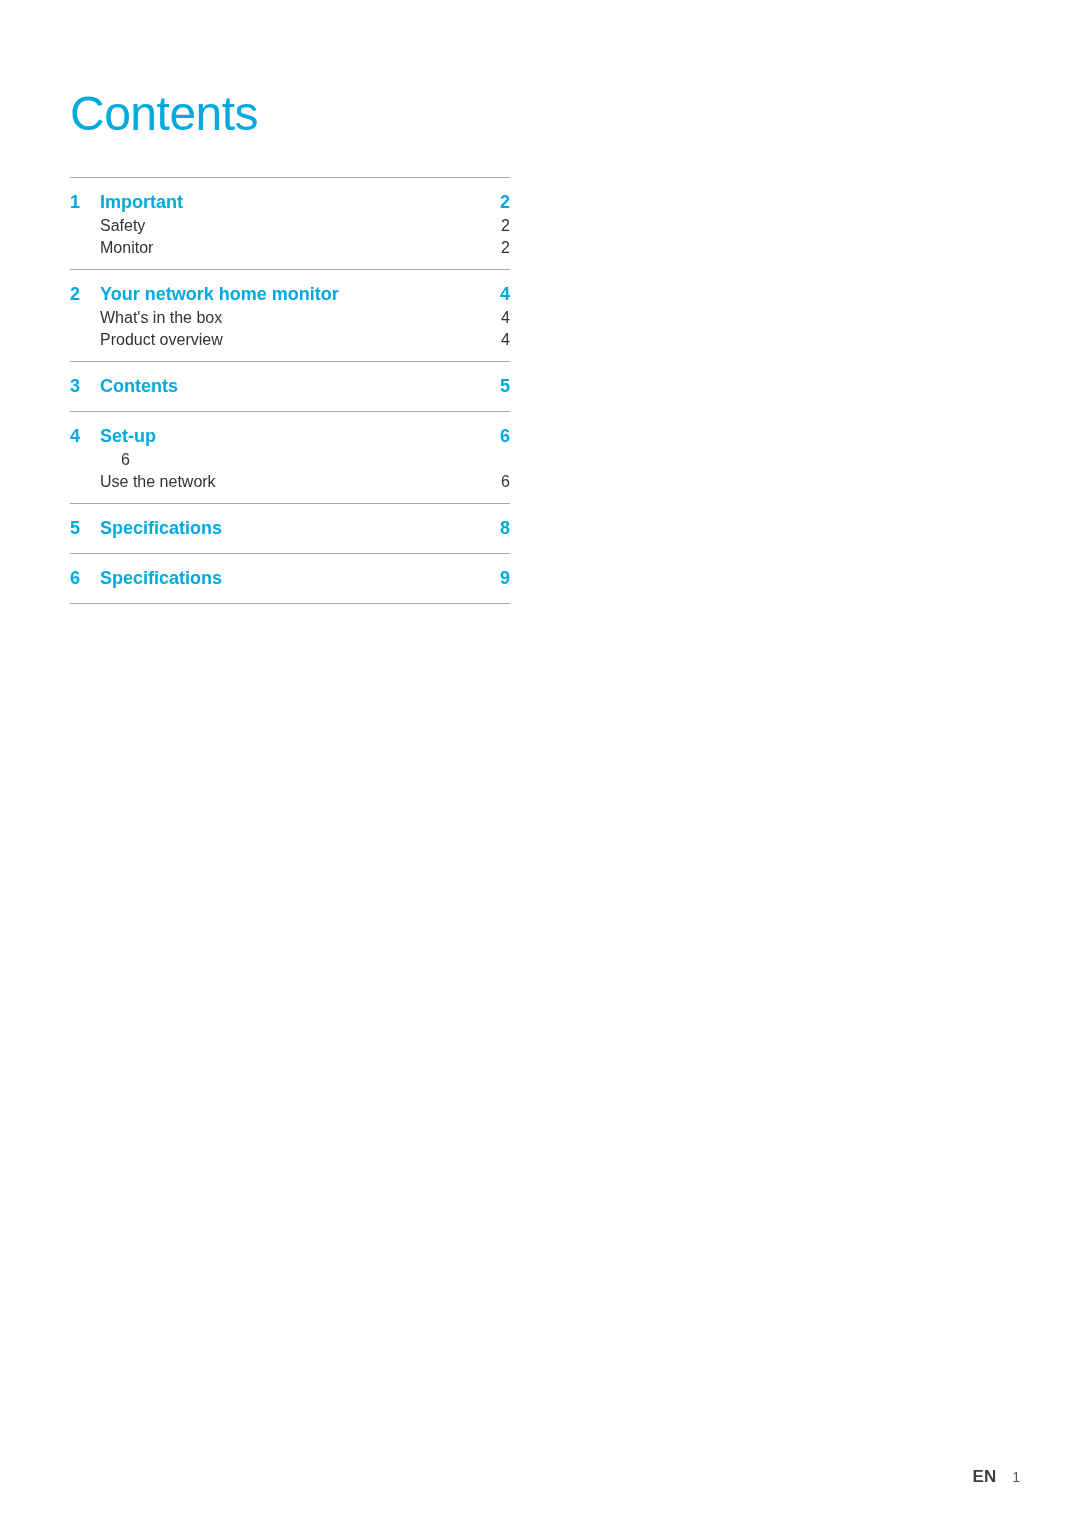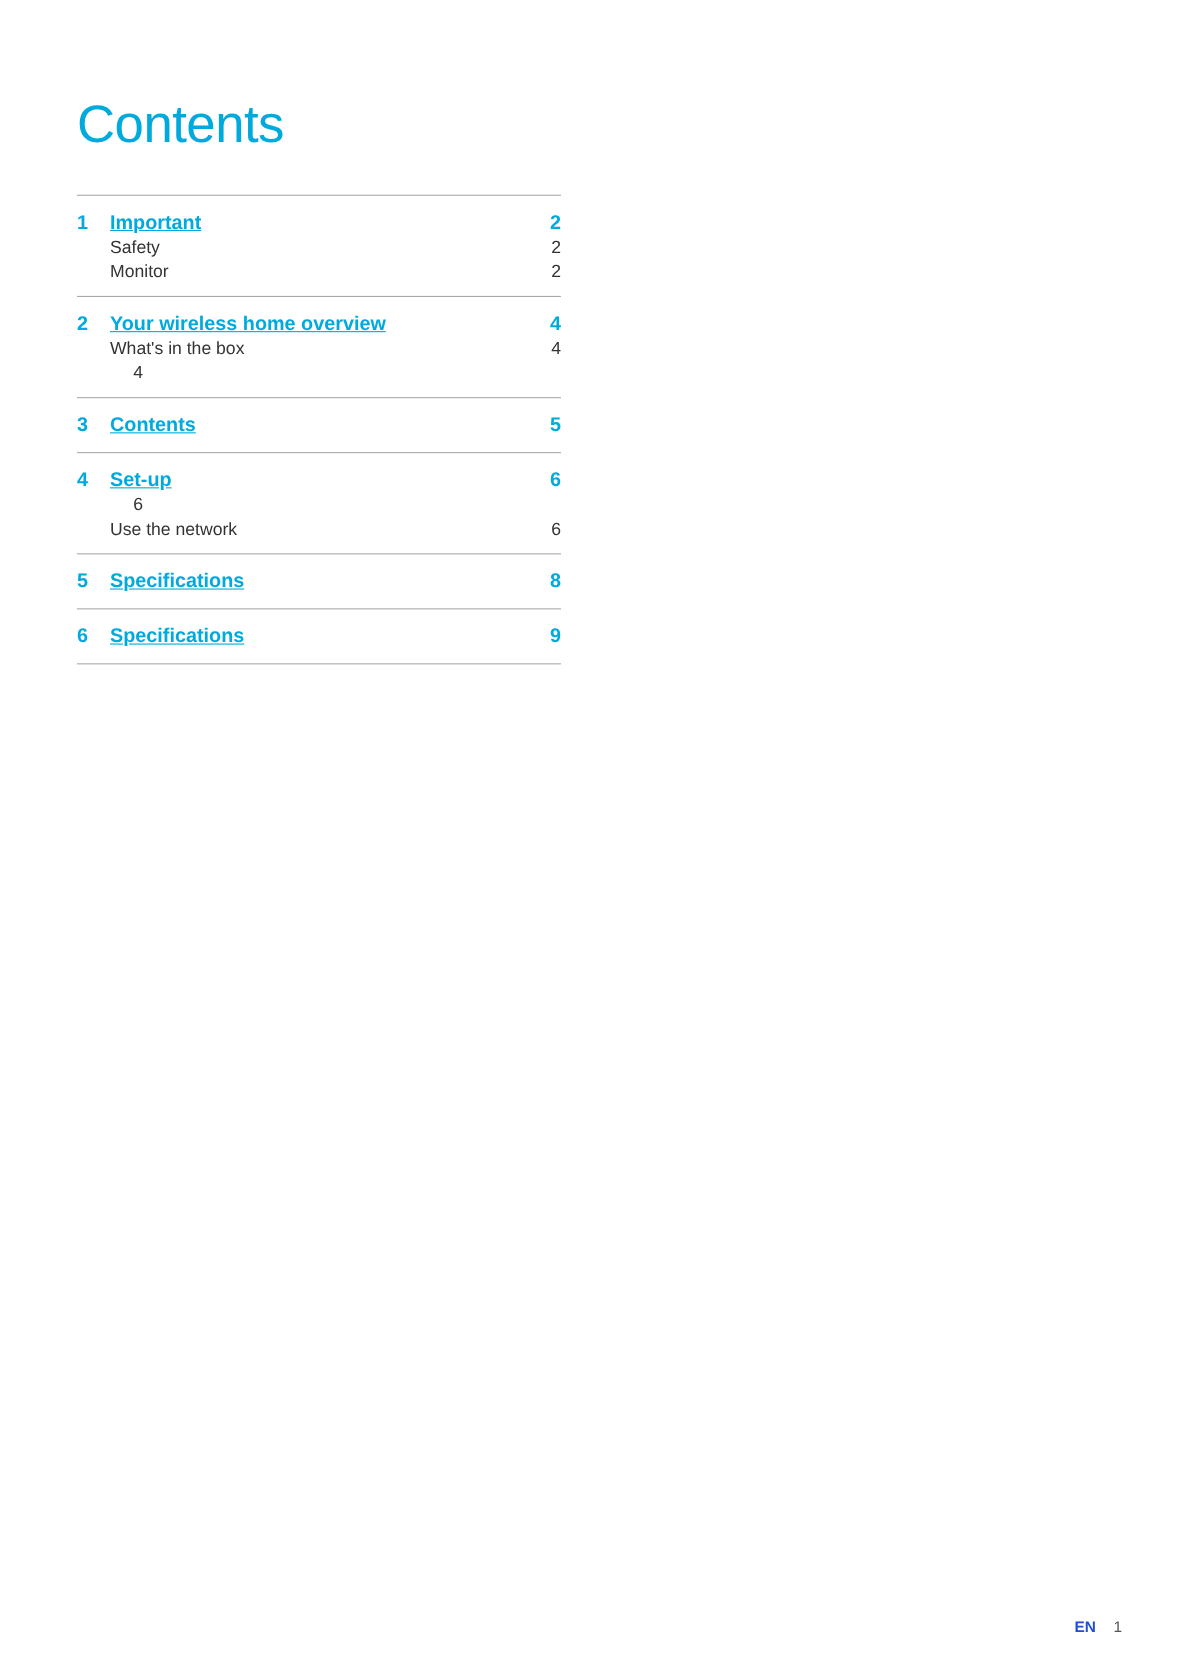--- a/index.html
+++ b/index.html
@@ -58,21 +58,20 @@
       font-weight: bold;
       color: #00aadd;
       min-width: 30px;
     }
 
     .toc-main-title {
       font-size: 18px;
       font-weight: bold;
       color: #00aadd;
       flex: 1;
-      text-decoration: underline;
     }
 
     .toc-main-page {
       font-size: 18px;
       color: #00aadd;
       font-weight: bold;
       min-width: 30px;
       text-align: right;
     }
 
@@ -102,22 +101,22 @@
     .page-footer {
       position: absolute;
       bottom: 40px;
       right: 60px;
       display: flex;
       align-items: center;
       gap: 16px;
     }
 
     .footer-lang {
-      font-size: 14px;
-      color: #1d4ed8;
+      font-size: 17px;
+      color: #404040;
       font-weight: bold;
     }
 
     .footer-page {
       font-size: 14px;
       color: #555555;
     }
   </style>
 </head>
 <body>
@@ -138,28 +137,29 @@
         </div>
         <div class="toc-sub-row">
           <span class="toc-sub-title">Monitor</span>
           <span class="toc-sub-page">2</span>
         </div>
         <div class="toc-section-spacer"></div>
       </div>
       <div class="toc-section">
         <div class="toc-main-row has-sub">
           <span class="toc-number">2</span>
-          <span class="toc-main-title">Your wireless home overview</span>
+          <span class="toc-main-title">Your network home monitor</span>
           <span class="toc-main-page">4</span>
         </div>
         <div class="toc-sub-row">
           <span class="toc-sub-title">What's in the box</span>
           <span class="toc-sub-page">4</span>
         </div>
         <div class="toc-sub-row">
+          <span class="toc-sub-title">Product overview</span>
           <span class="toc-sub-page">4</span>
         </div>
         <div class="toc-section-spacer"></div>
       </div>
       <div class="toc-section">
         <div class="toc-main-row">
           <span class="toc-number">3</span>
           <span class="toc-main-title">Contents</span>
           <span class="toc-main-page">5</span>
         </div>

